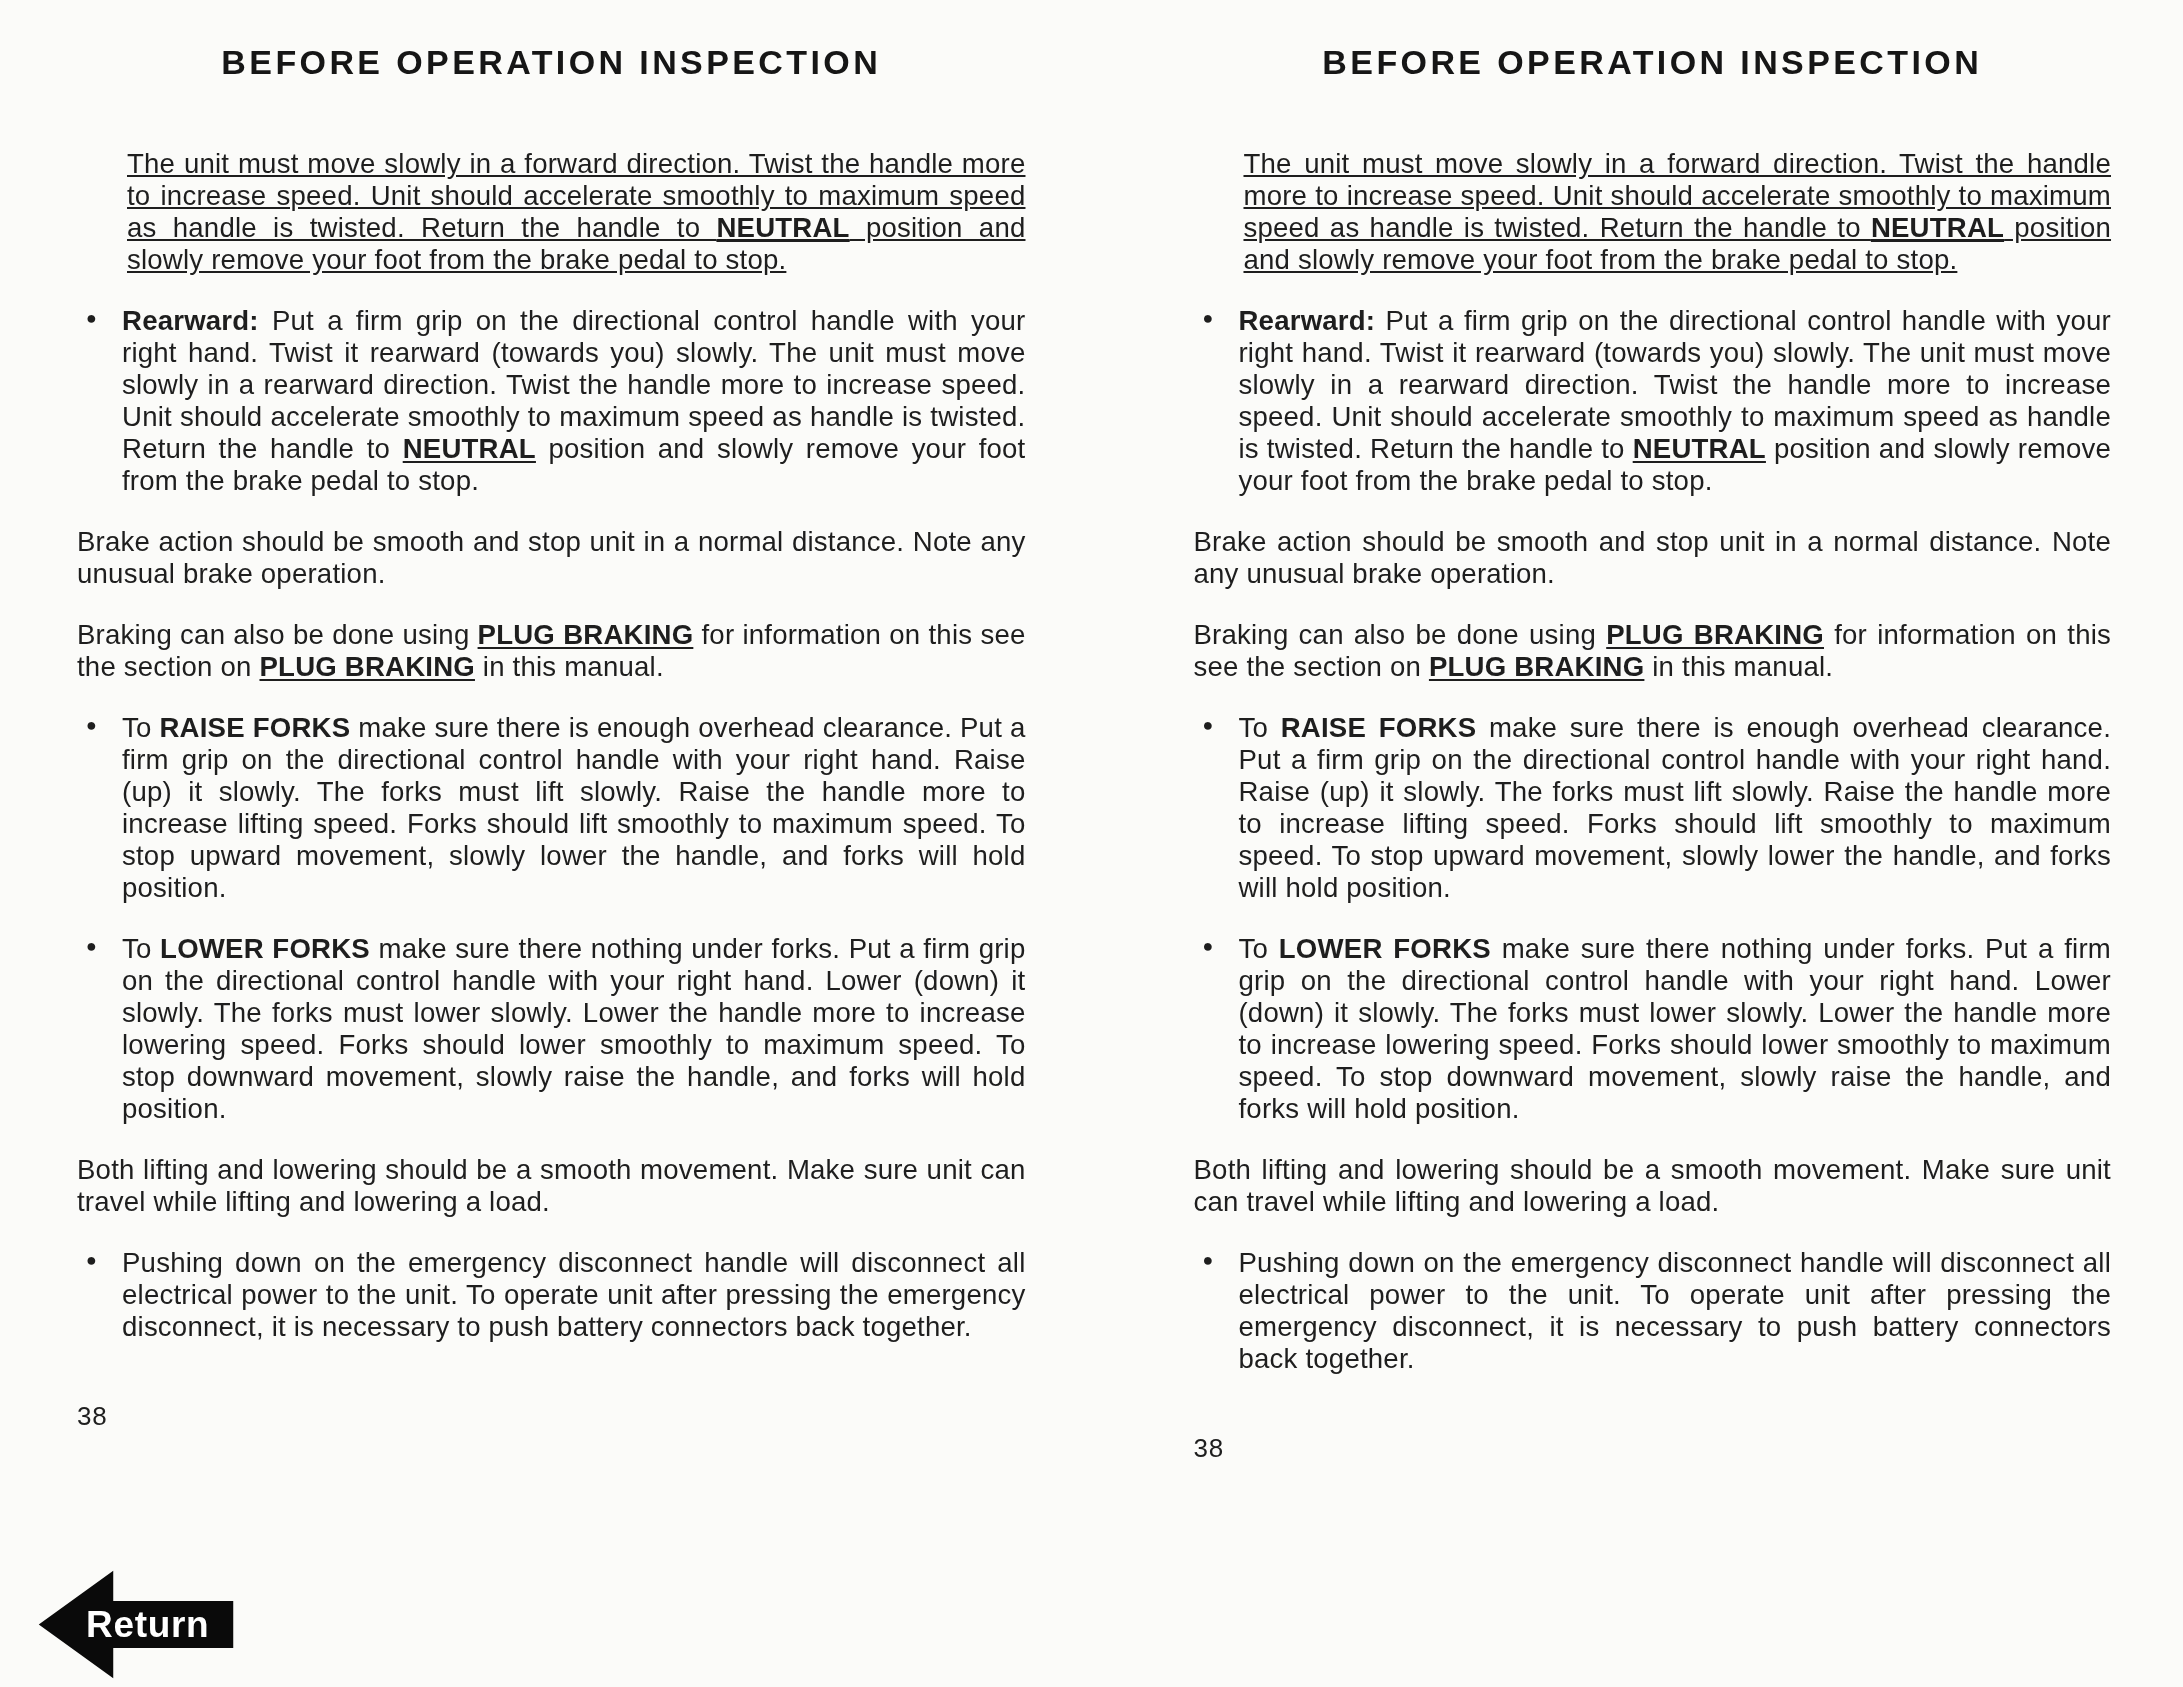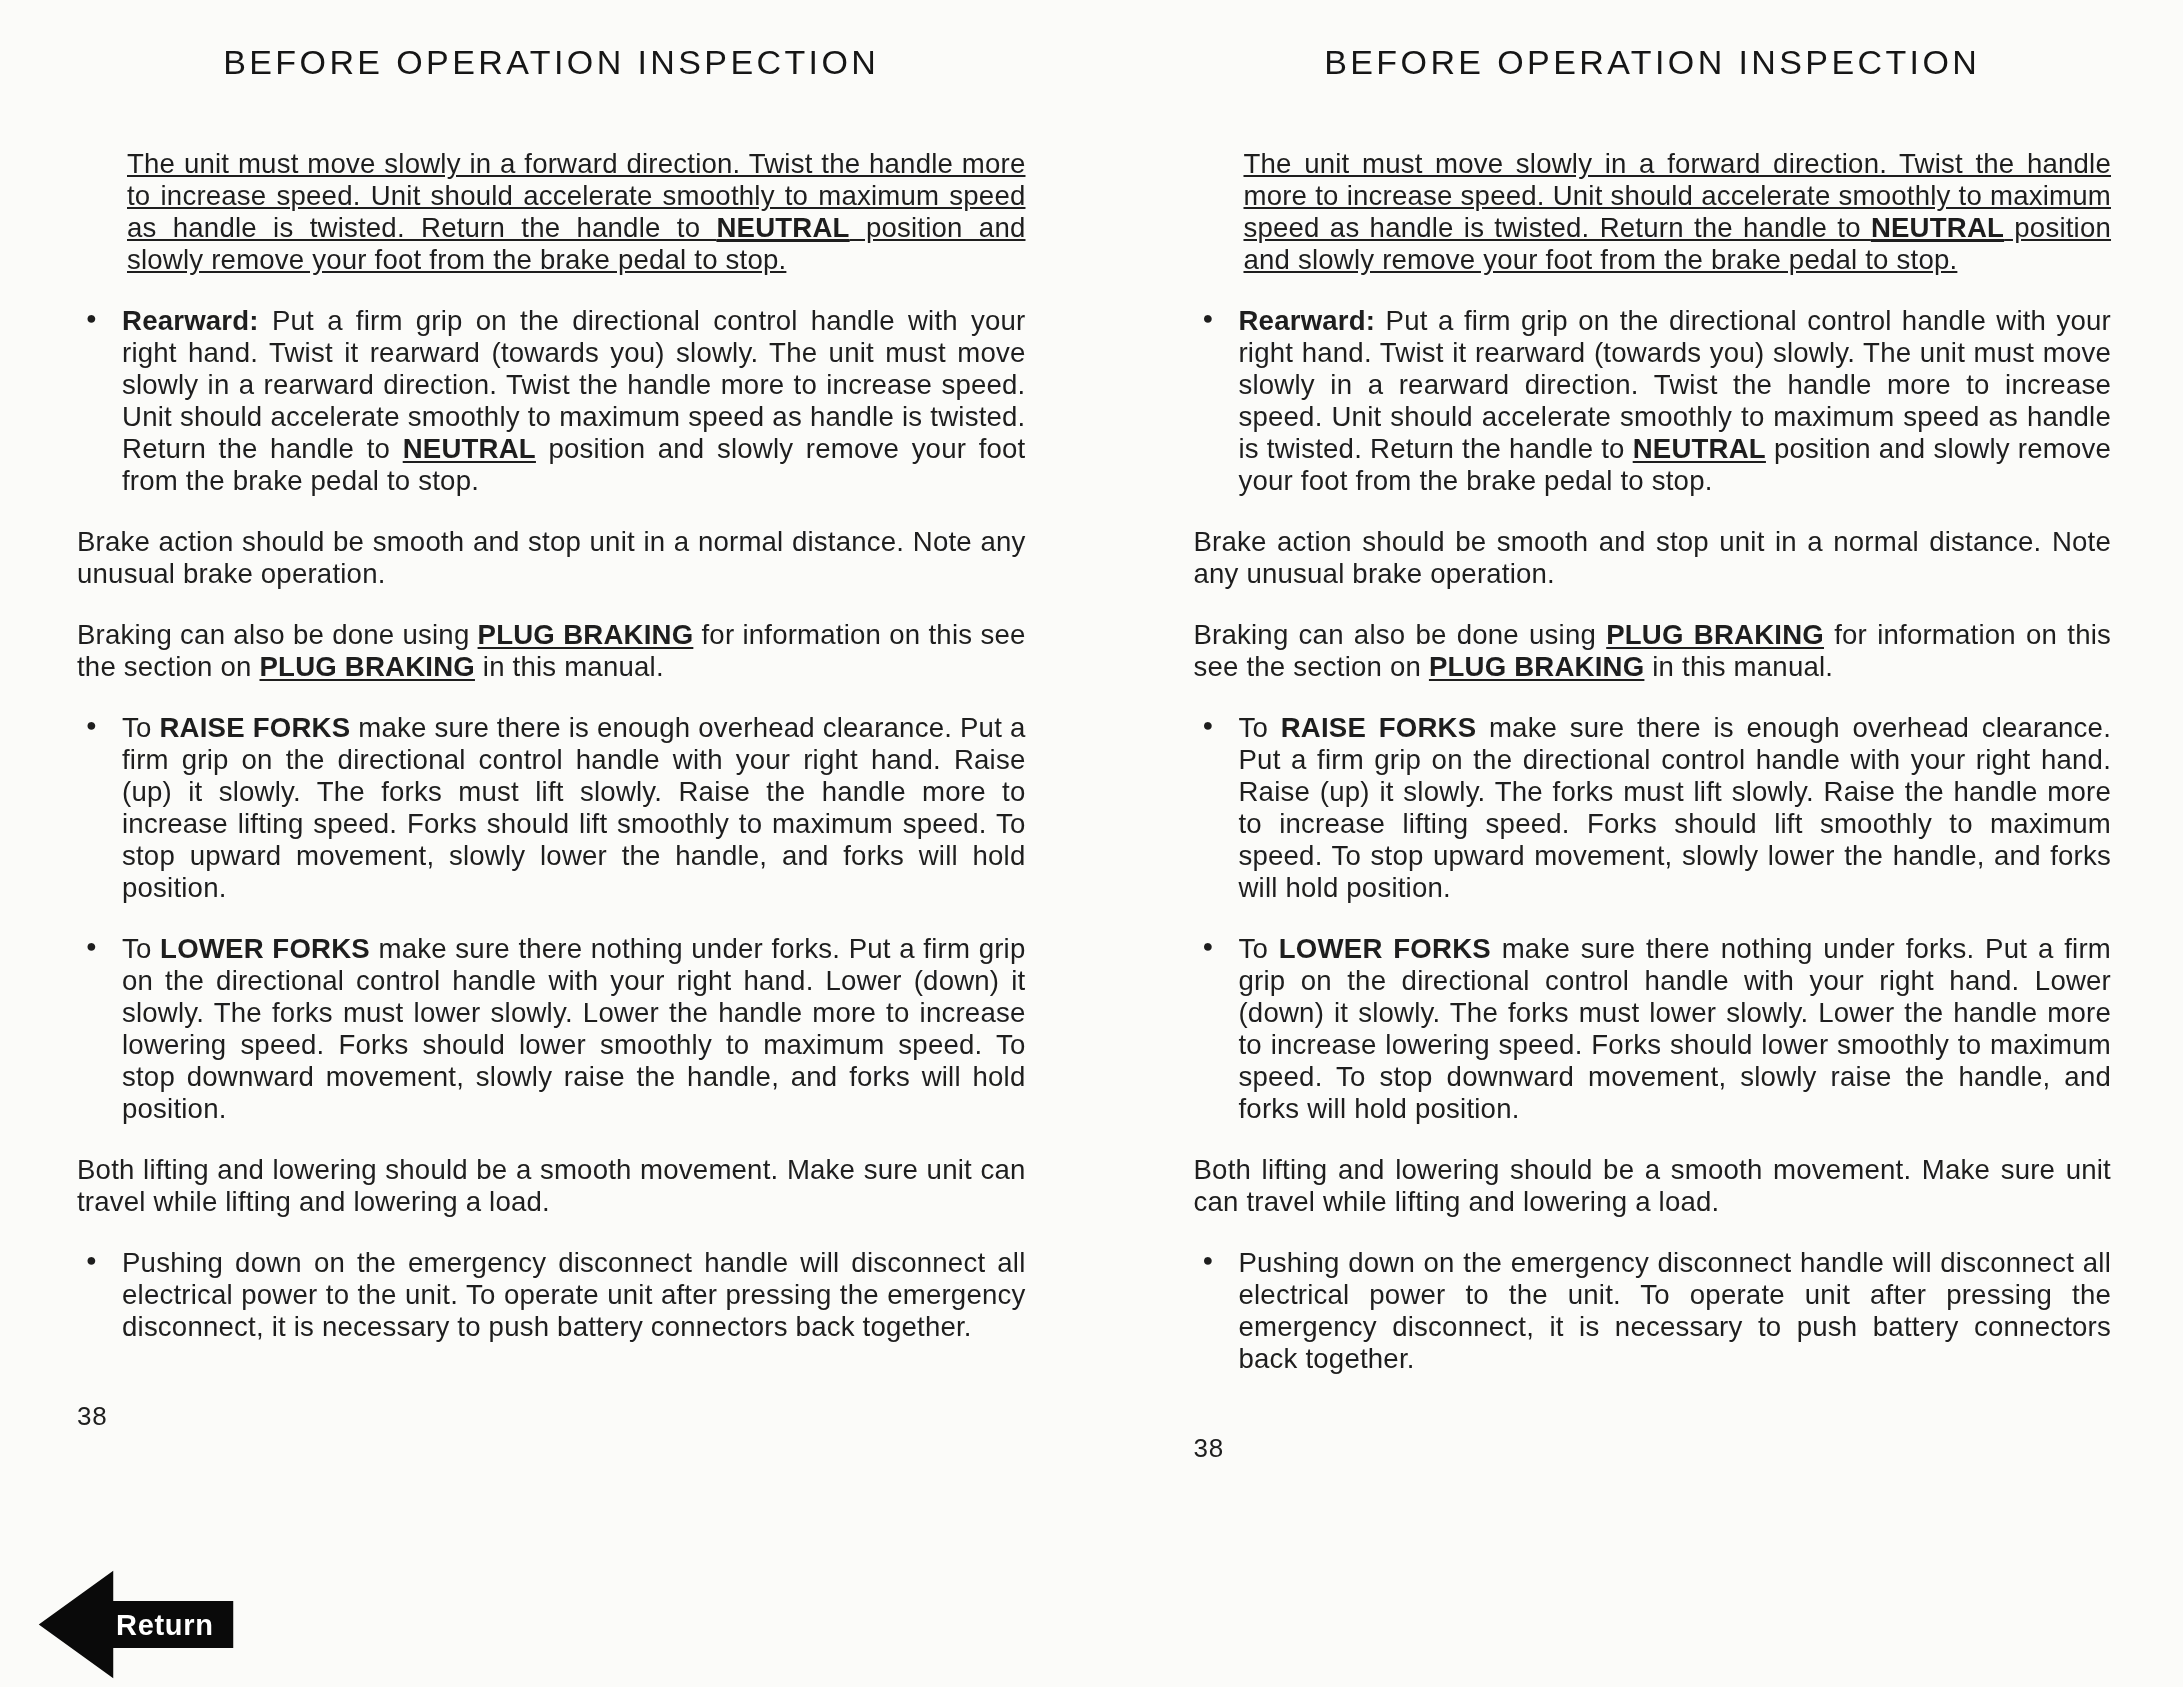--- a/index.html
+++ b/index.html
@@ -15,21 +15,21 @@
   .page {
     width: 1092px;
     height: 1687px;
     padding: 43px 66px 0 77px;
     position: relative;
   }
   .page--right { padding: 43px 72px 0 102px; }
   .title {
     text-align: center;
     font-size: 34px;
-    font-weight: 400;
+    font-weight: 700;
     letter-spacing: 3.4px;
     color: #161616;
     margin-bottom: 66px;
     white-space: nowrap;
   }
   .content {
     font-size: 27.6px;
     line-height: 1.16;
     text-align: justify;
     letter-spacing: 0.2px;
@@ -55,26 +55,26 @@
     position: absolute;
     left: 36px;
     bottom: 2.8px;
     width: 200px;
     height: 119px;
     cursor: pointer;
   }
   .return-btn svg { width: 100%; height: 100%; display: block; }
   .return-label {
     position: absolute;
-    left: 80px;
+    left: 50px;
     top: 50%;
     transform: translateY(-50%);
     color: #ffffff;
     font-weight: 700;
-    font-size: 29px;
+    font-size: 37px;
     letter-spacing: 0.7px;
     pointer-events: none;
   }
 </style>
 </head>
 <body>
 
 <div class="spread">
 
   <section class="page">

